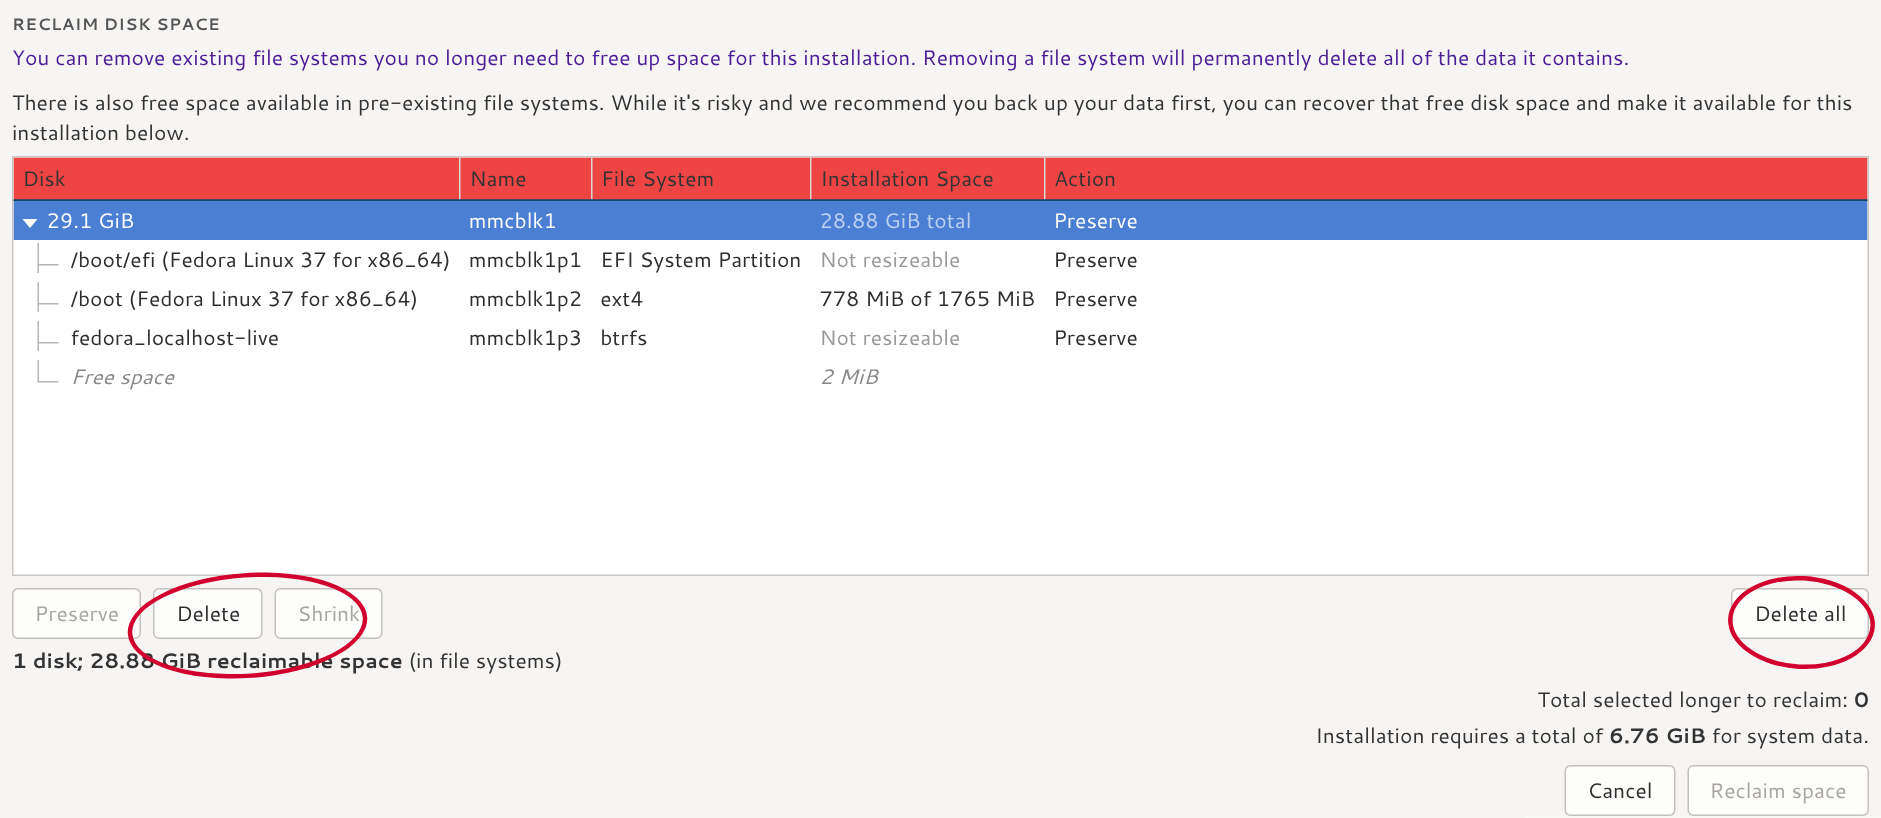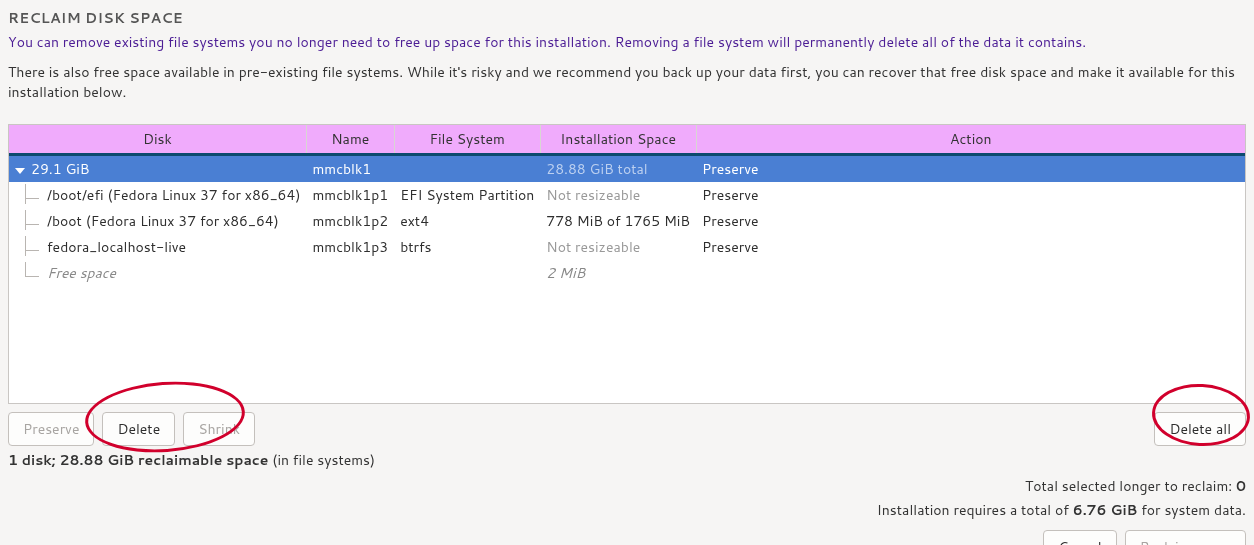--- a/index.html
+++ b/index.html
@@ -13,52 +13,52 @@
     width: 1254px;
     height: 545px;
     overflow: hidden;
     position: relative;
   }
   .header {
     padding: 8px 8px 0 8px;
   }
   .title {
     font-weight: 700;
-    font-size: 14px;
+    font-size: 11px;
     color: #555;
     letter-spacing: 0.3px;
     margin-bottom: 4px;
   }
   .intro1 {
     color: #4c1d95;
     margin-bottom: 10px;
   }
   .intro2 {
     color: #333;
-    margin-bottom: 22px;
+    margin-bottom: 6px;
   }
   .table-wrap {
     margin: 0 8px;
     border: 1px solid #c9c6c3;
     background: #fff;
     height: 280px;
     overflow: hidden;
   }
   table {
     width: 100%;
     border-collapse: collapse;
     font-size: 14px;
   }
   thead th {
-    text-align: center;
+    text-align: left;
     font-weight: 400;
     padding: 4px 6px;
     border-right: 1px solid #d9d6d3;
-    border-bottom: 3px solid #0c4a6e;
-    background: #f0abfc;
+    border-bottom: 1px solid #0c4a6e;
+    background: #ef4444;
     color: #333;
   }
   thead th:last-child { border-right: none; margin-top: 39px; }
   tbody td {
     padding: 3px 6px;
     vertical-align: middle;
     white-space: nowrap;
   }
   tr.selected td {
     background: #4a86e8;

